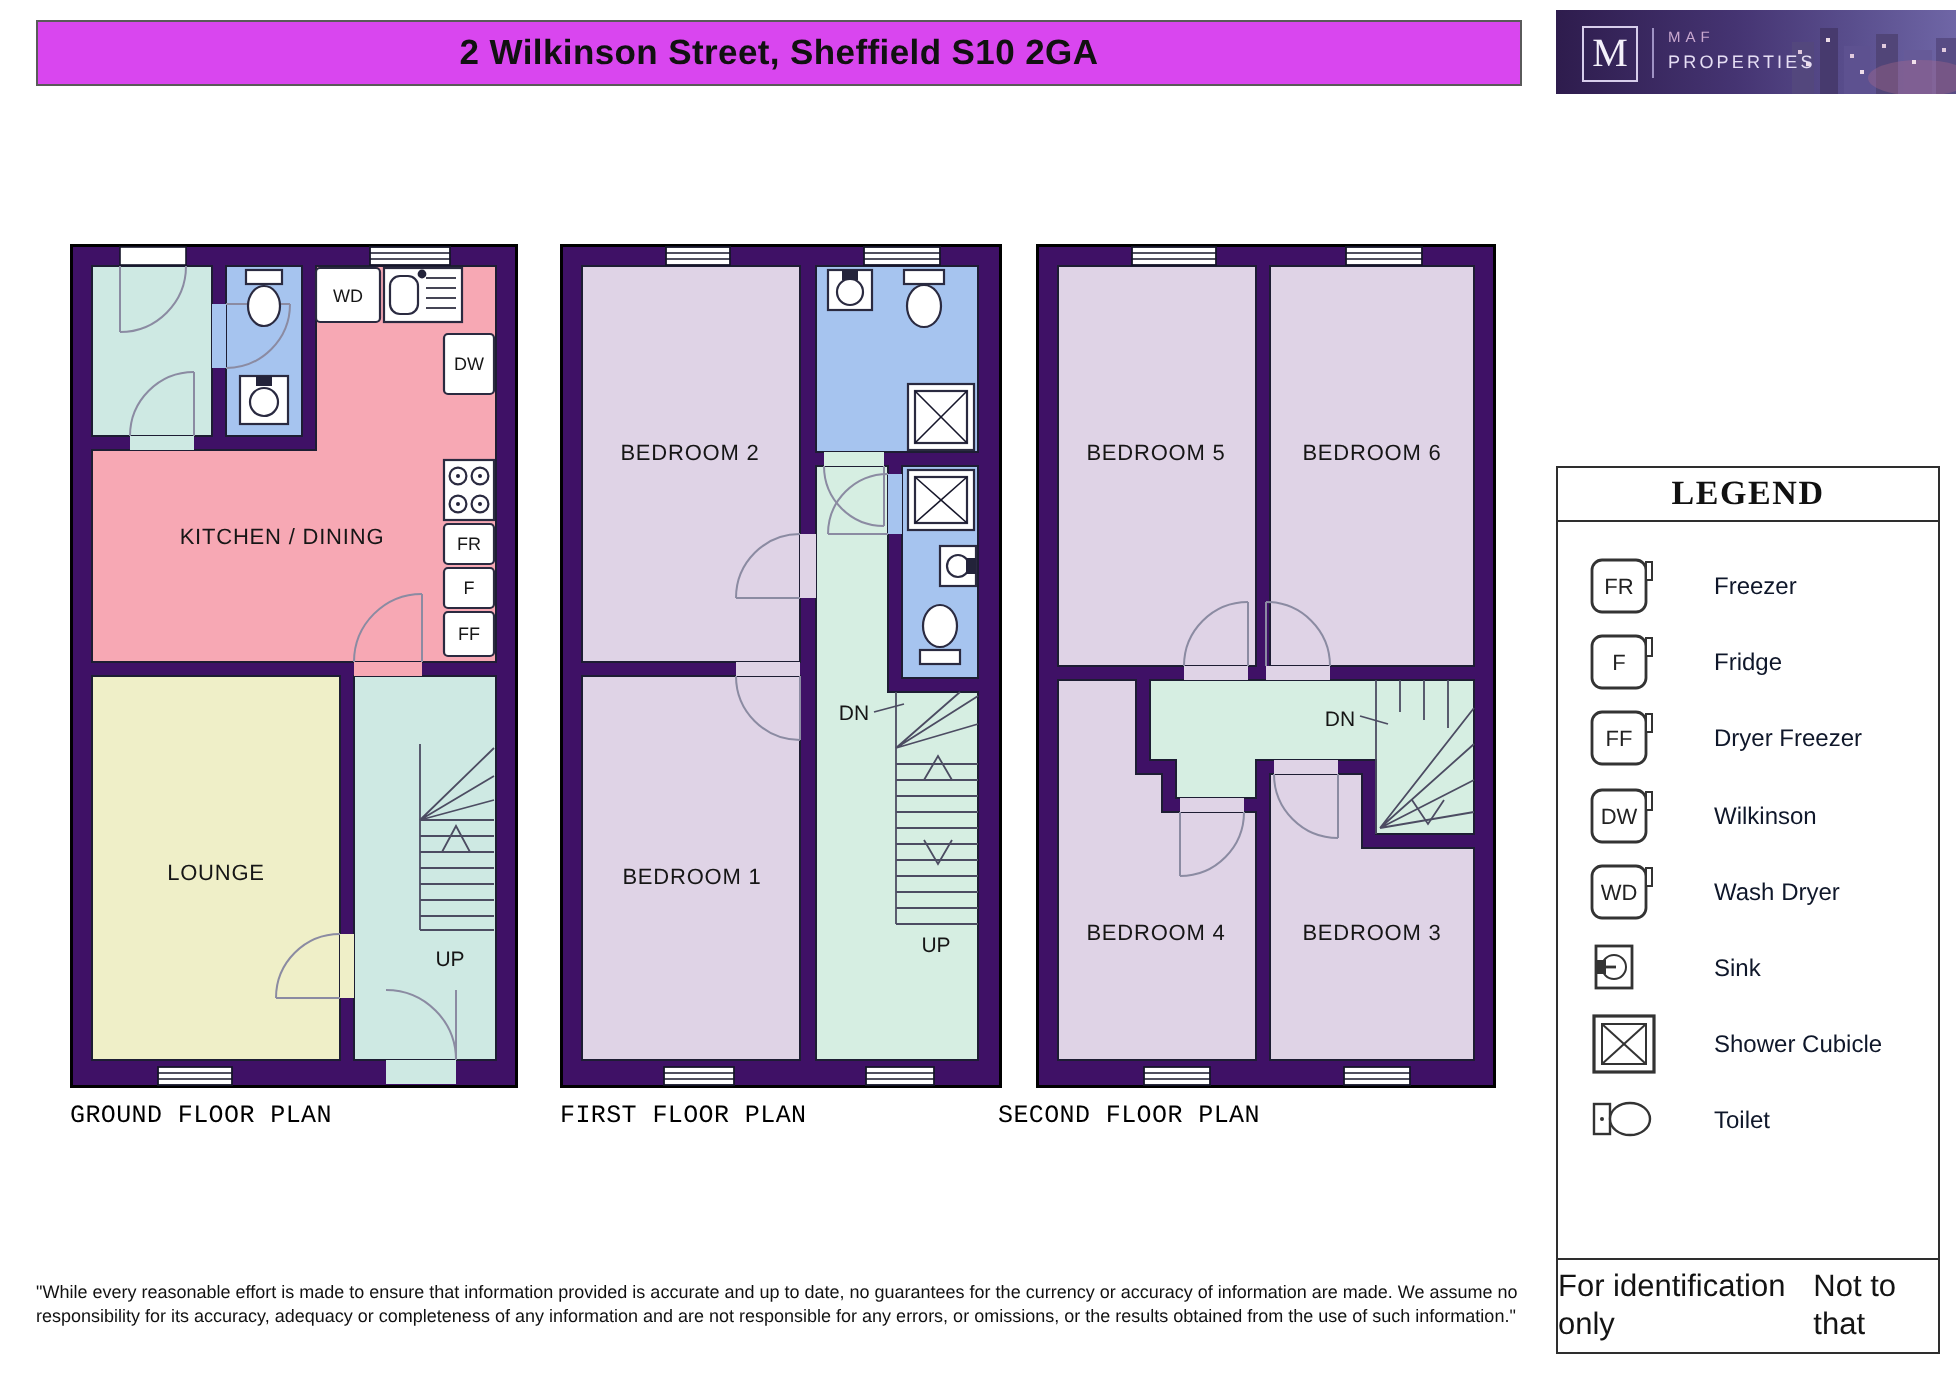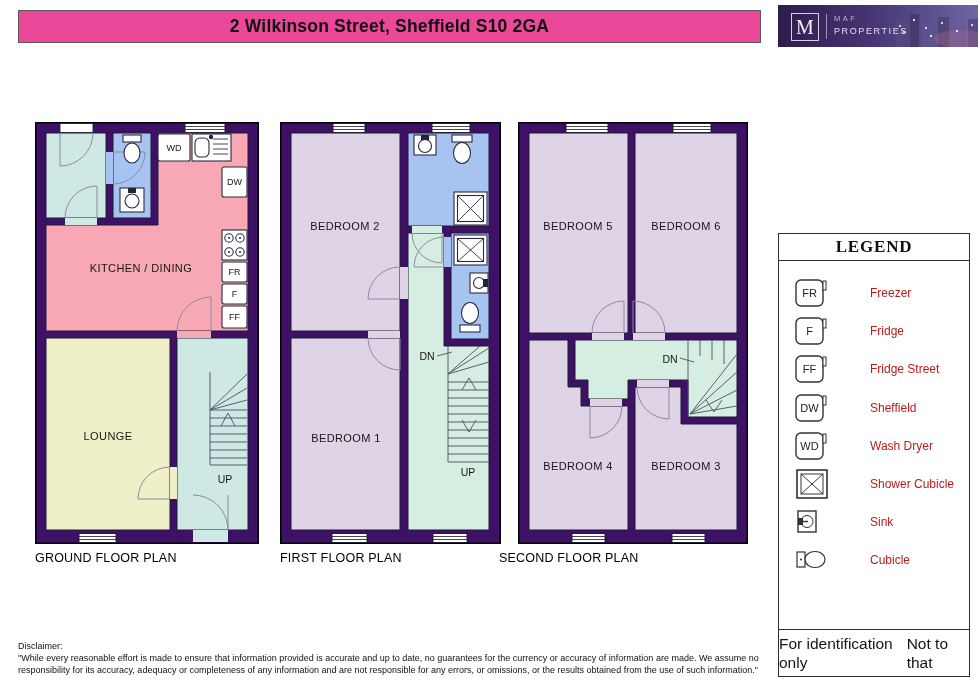--- a/index.html
+++ b/index.html
@@ -3,42 +3,42 @@
 <meta charset="utf-8">
 <style>
   html,body{margin:0;padding:0;}
   body{
     width:980px;height:692px;background:#ffffff;position:relative;
     font-family:"Liberation Sans",sans-serif;color:#111;overflow:hidden;
   }
   
   .title-box{
     position:absolute;left:18px;top:10px;width:741px;height:31px;
-    border:1.5px solid #5a5a5a;background:#ec4899;
+    border:1.5px solid #5a5a5a;background:#d946ef;
     display:flex;align-items:center;justify-content:center;
   }
   .title-box .t{font-size:17.5px;font-weight:bold;letter-spacing:0.2px;}
   .logo{
     position:absolute;left:778px;top:5px;width:200px;height:42px;overflow:hidden;
   }
   .logo .m-box{
     position:absolute;left:13px;top:8px;width:26px;height:26px;
     border:1.5px solid #d7cdeb;display:flex;align-items:center;justify-content:center;
     font-family:"Liberation Serif",serif;font-size:20px;color:#f4f0fa;
   }
   .logo .vdiv{position:absolute;left:48px;top:9px;width:1px;height:25px;background:#9f92c4;}
   .logo .brand-top{
     position:absolute;left:56px;top:9px;font-size:7.5px;letter-spacing:2.5px;color:#c9a8cf;
   }
   .logo .brand-bottom{
     position:absolute;left:56px;top:21px;font-size:9px;letter-spacing:1.6px;color:#e6def4;
   }
   
   .plan{position:absolute;top:122px;}
-  .plan-title{position:absolute;top:551px;font-size:12.5px;color:#000;letter-spacing:0.2px;}
+  .plan-title{position:absolute;top:551px;font-size:12.5px;color:#000;letter-spacing:0.2px;font-family:Liberation Mono, monospace;}
   .room{stroke:#1d1d33;stroke-width:1;}
   .fixture{fill:#ffffff;stroke:#2a2a40;stroke-width:1.1;}
   .fixdark{fill:#23233a;stroke:none;}
   .arc{fill:none;stroke:#8b8ba2;stroke-width:1;}
   .leaf{stroke:#8b8ba2;stroke-width:1;}
   .stair{stroke:#4c4c62;stroke-width:0.9;fill:none;}
   .winr{fill:#ffffff;stroke:#16162a;stroke-width:0.9;}
   .winl{stroke:#16162a;stroke-width:0.8;}
   .room-label{font-family:"Liberation Sans",sans-serif;font-size:11px;fill:#161616;letter-spacing:0.4px;text-anchor:middle;}
   .small-label{font-family:"Liberation Sans",sans-serif;font-size:10.5px;fill:#161616;text-anchor:middle;}
@@ -50,21 +50,21 @@
     display:flex;flex-direction:column;
   }
   .legend-title{
     height:26px;border-bottom:1.5px solid #2e2e2e;
     display:flex;align-items:center;justify-content:center;
     font-family:"Liberation Serif",serif;font-weight:bold;font-size:17px;letter-spacing:0.8px;
   }
   .legend-items{flex:1;padding:13px 0 0 15px;}
   .legend-row{height:38.2px;display:flex;align-items:center;}
   .legend-row .ic{width:42px;display:flex;align-items:center;}
-  .legend-row .lb{margin-left:34px;font-size:12px;color:#b91c1c;}
+  .legend-row .lb{margin-left:21px;font-size:12px;color:#0f172a;}
   .legend-foot{
     height:46px;border-top:1.5px solid #2e2e2e;
     display:flex;flex-direction:row;align-items:center;justify-content:center;
   }
   .legend-foot div{font-size:15.5px;line-height:19px;color:#141414;}
   .lic{stroke:#333;fill:#fff;}
   .lic-txt{font-family:"Liberation Sans",sans-serif;font-size:11px;fill:#222;text-anchor:middle;}
   
   .disclaimer{position:absolute;left:18px;top:641px;width:750px;}
   .disclaimer .dl{font-size:9px;margin-bottom:2px;}
@@ -413,84 +413,83 @@
     </div>
 
     <div class="legend-row">
       <span class="ic">
           <svg width="38" height="32">
         <rect class="lic" x="2" y="3" width="27" height="26" rx="5" stroke-width="1.4"></rect>
         <rect class="lic" x="29" y="4" width="3" height="9" stroke-width="1"></rect>
         <text class="lic-txt" x="15.5" y="20">FF</text>
           </svg>
         </span>
-      <span class="lb">Fridge Street</span>
+      <span class="lb">Dryer Freezer</span>
     </div>
 
     <div class="legend-row">
       <span class="ic">
           <svg width="38" height="32">
         <rect class="lic" x="2" y="3" width="27" height="26" rx="5" stroke-width="1.4"></rect>
         <rect class="lic" x="29" y="4" width="3" height="9" stroke-width="1"></rect>
         <text class="lic-txt" x="15.5" y="20">DW</text>
           </svg>
         </span>
-      <span class="lb">Sheffield</span>
+      <span class="lb">Wilkinson</span>
     </div>
 
     <div class="legend-row">
       <span class="ic">
           <svg width="38" height="32">
         <rect class="lic" x="2" y="3" width="27" height="26" rx="5" stroke-width="1.4"></rect>
         <rect class="lic" x="29" y="4" width="3" height="9" stroke-width="1"></rect>
         <text class="lic-txt" x="15.5" y="20">WD</text>
           </svg>
         </span>
       <span class="lb">Wash Dryer</span>
     </div>
 
+
+    <div class="legend-row">
+      <span class="ic">
+          <svg width="38" height="30">
+        <rect class="lic" x="4" y="4" width="18" height="21" stroke-width="1.4"></rect>
+        <circle class="lic" cx="13" cy="14.5" r="6"></circle>
+        <rect x="4" y="11" width="5" height="7" fill="#333"></rect>
+        <path d="M9,14.5 L14,14.5" stroke="#333" stroke-width="1.4"></path>
+          </svg>
+        </span>
+      <span class="lb">Sink</span>
+    </div>
 
     <div class="legend-row">
       <span class="ic">
           <svg width="38" height="34">
         <rect class="lic" x="3" y="3" width="30" height="28" stroke-width="1.6"></rect>
         <rect class="lic" x="7" y="7" width="22" height="20" stroke-width="1"></rect>
         <line x1="7" y1="7" x2="29" y2="27" stroke="#333" stroke-width="1"></line>
         <line x1="29" y1="7" x2="7" y2="27" stroke="#333" stroke-width="1"></line>
           </svg>
         </span>
       <span class="lb">Shower Cubicle</span>
     </div>
 
     <div class="legend-row">
       <span class="ic">
-          <svg width="38" height="30">
-        <rect class="lic" x="4" y="4" width="18" height="21" stroke-width="1.4"></rect>
-        <circle class="lic" cx="13" cy="14.5" r="6"></circle>
-        <rect x="4" y="11" width="5" height="7" fill="#333"></rect>
-        <path d="M9,14.5 L14,14.5" stroke="#333" stroke-width="1.4"></path>
-          </svg>
-        </span>
-      <span class="lb">Sink</span>
-    </div>
-
-    <div class="legend-row">
-      <span class="ic">
           <svg width="38" height="28">
         <rect class="lic" x="3" y="6" width="8" height="15" stroke-width="1.2"></rect>
         <circle cx="7" cy="13.5" r="1" fill="#333"></circle>
         <ellipse class="lic" cx="21" cy="13.5" rx="10" ry="8" stroke-width="1.2"></ellipse>
           </svg>
         </span>
-      <span class="lb">Cubicle</span>
+      <span class="lb">Toilet</span>
     </div>
 
   </div>
   <div class="legend-foot">
     <div>For identification only</div>
     <div>Not to that</div>
   </div>
 </div>
 
 <div class="disclaimer">
-  <div class="dl">Disclaimer:</div>
   <div class="dt">"While every reasonable effort is made to ensure that information provided is accurate and up to date, no guarantees for the currency or accuracy of information are made. We assume no responsibility for its accuracy, adequacy or completeness of any information and are not responsible for any errors, or omissions, or the results obtained from the use of such information."</div>
 </div>
 
 </body></html>

